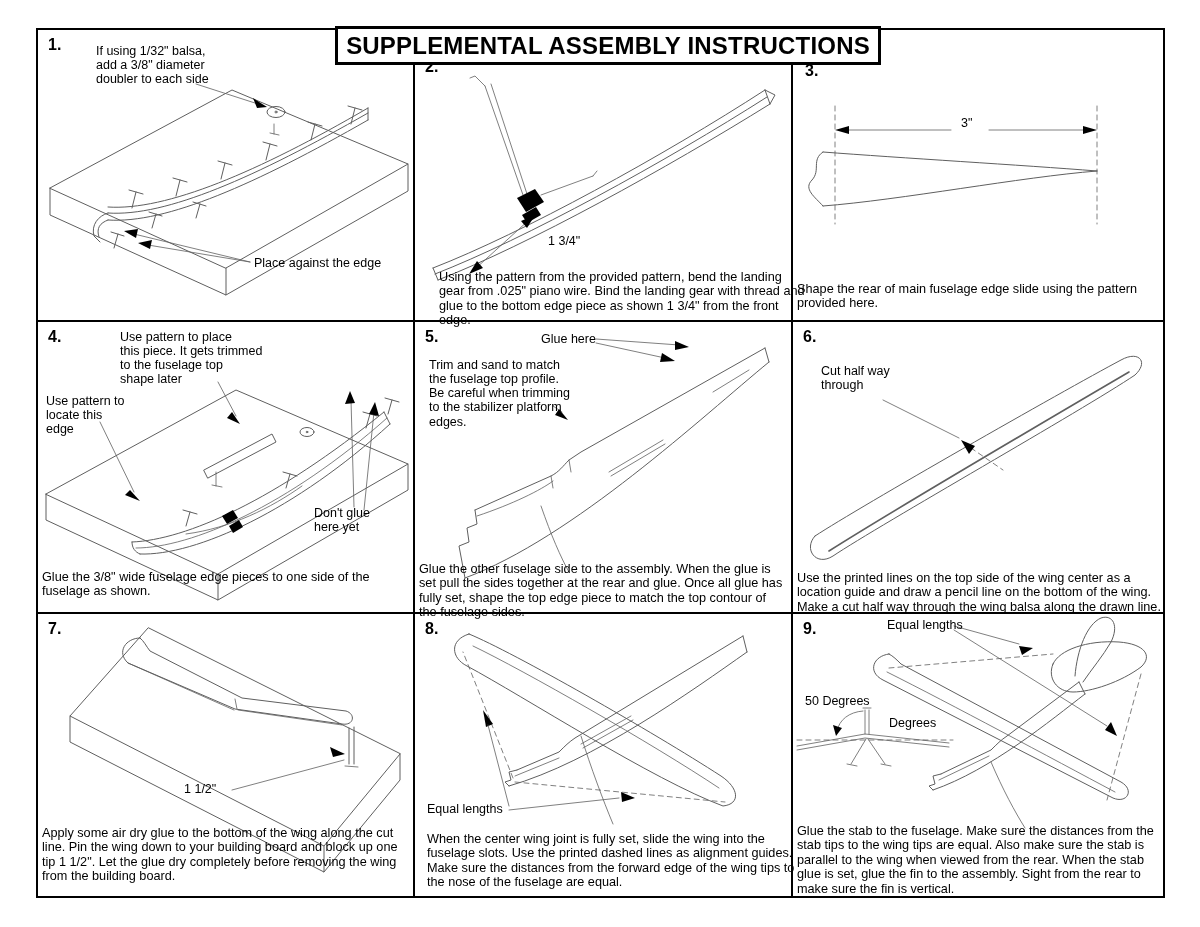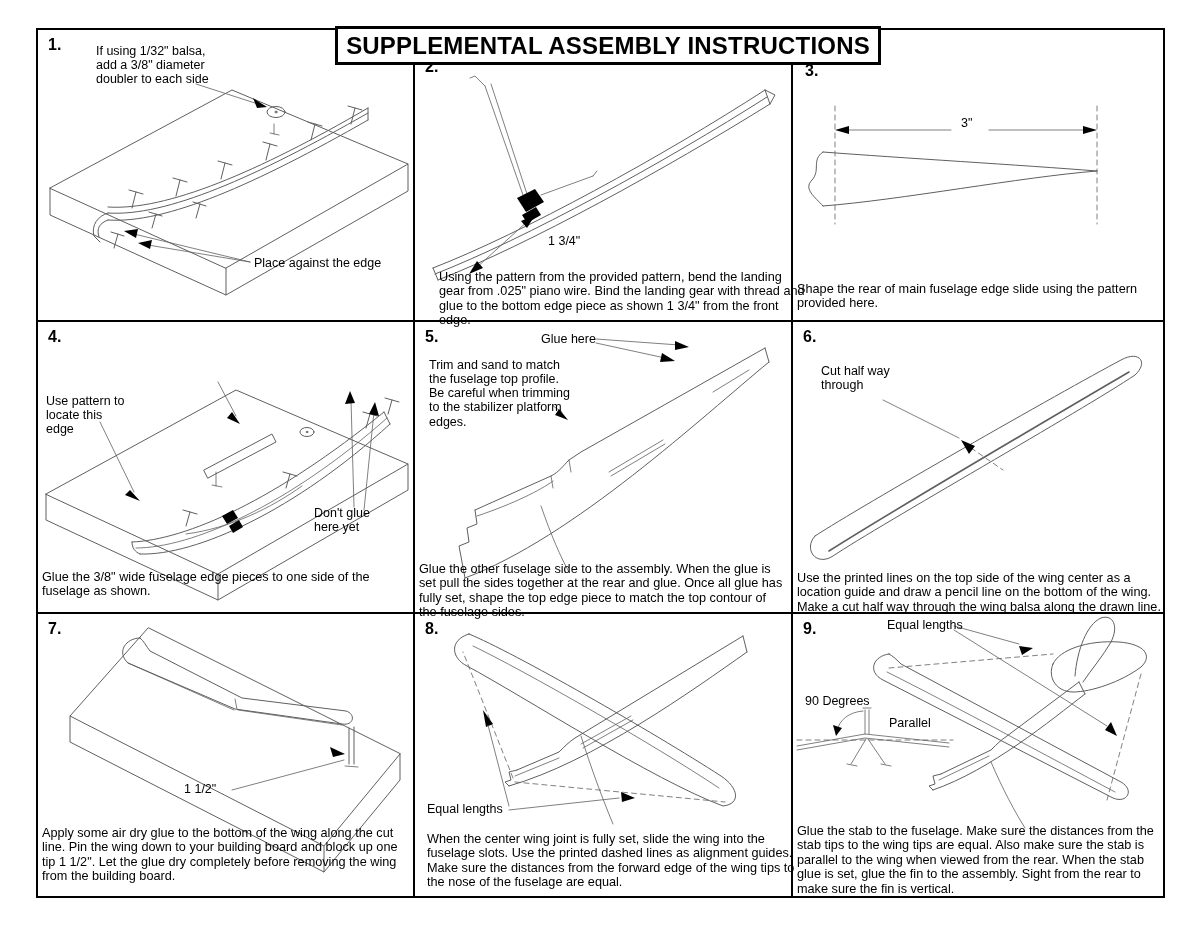--- a/index.html
+++ b/index.html
@@ -172,20 +172,24 @@
         <polygon class="blk" points="204,104 196,92 191,98"></polygon>
         <line class="thin" x1="64" y1="102" x2="98" y2="172"></line>
         <polygon class="blk" points="104,181 94,170 89,175"></polygon>
         <line class="thin" x1="318" y1="187" x2="315" y2="80"></line>
         <polygon class="blk" points="314,71 309,84 319,83"></polygon>
         <line class="thin" x1="328" y1="190" x2="338" y2="92"></line>
         <polygon class="blk" points="339,82 333,94 343,96"></polygon>
       </g>
     </svg>
     <div class="num" style="left:12px; top:8px;">4.</div>
+    <div class="note" style="left:84px; top:10px; width:170px;">Use pattern to place
+this piece. It gets trimmed
+to the fuselage top
+shape later</div>
     <div class="note" style="left:10px; top:74px; width:100px;">Use pattern to
 locate this
 edge</div>
     <div class="note" style="left:278px; top:186px; width:80px;">Don't glue
 here yet</div>
     <div class="caption" style="left:6px; top:250px; width:366px;">Glue the 3/8" wide fuselage edge pieces to one side of the fuselage as shown.</div>
   </div>
 
   <div class="panel" style="left:413px; top:320px; width:378px; height:292px;">
     <svg class="drawing" width="378" height="292" viewBox="0 0 378 292">
@@ -325,18 +329,18 @@
         <path class="thin" d="M75,127 L60,152 M77,127 L94,152 M56,152 L66,154 M90,152 L100,154"></path>
       </g>
       <g>
         <line class="thin" x1="163" y1="14" x2="228" y2="32"></line>
         <line class="thin" x1="163" y1="18" x2="316" y2="114"></line>
         <path class="thin" d="M200,150 C212,178 224,200 234,216"></path>
       </g>
     </svg>
     <div class="num" style="left:12px; top:8px;">9.</div>
     <div class="note" style="left:96px; top:6px;">Equal lengths</div>
-    <div class="note" style="left:14px; top:82px;">90 Degrees</div>
-    <div class="note" style="left:98px; top:104px;">Parallel</div>
+    <div class="note" style="left:14px; top:82px;">50 Degrees</div>
+    <div class="note" style="left:98px; top:104px;">Degrees</div>
     <div class="caption" style="left:6px; top:212px; width:364px;">Glue the stab to the fuselage. Make sure the distances from the stab tips to the wing tips are equal. Also make sure the stab is parallel to the wing when viewed from the rear. When the stab glue is set, glue the fin to the assembly. Sight from the rear to make sure the fin is vertical.</div>
   </div>
 
 </div>
 
 </body></html>

